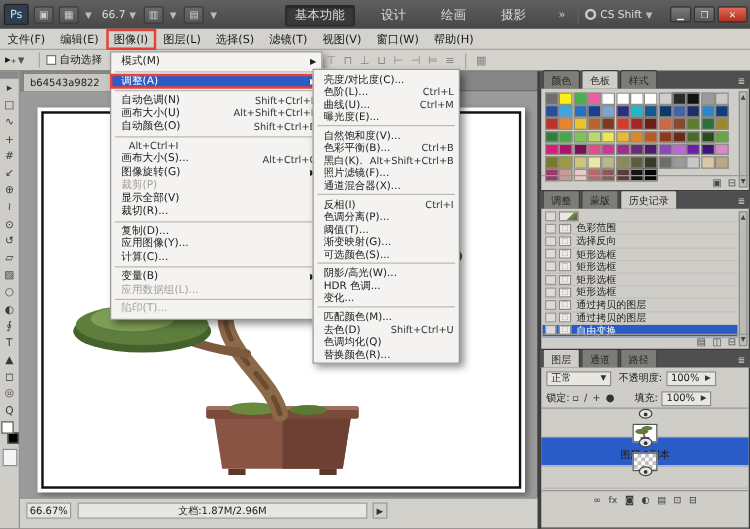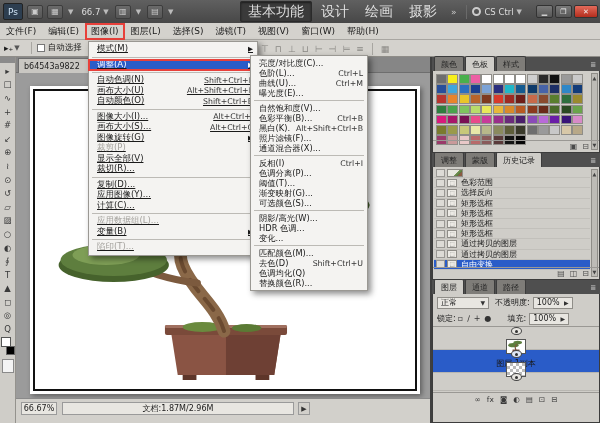--- a/index.html
+++ b/index.html
@@ -9,21 +9,21 @@
   
   #titlebar { position:absolute; left:0; top:0; width:600px; height:23px;
     background:linear-gradient(#606060,#474747); display:flex; align-items:center; color:#d6d6d6; }
   #ps-logo { width:20px; height:17px; margin:0 4px 0 3px; background:#2d3e50; border:1px solid #222;
     color:#cfe3f5; font-size:9px; display:flex; align-items:center; justify-content:center; border-radius:2px;}
   .tb-ic { width:16px; height:14px; border:1px solid #3c3c3c; background:linear-gradient(#6a6a6a,#555);
     margin-right:4px; font-size:8px; color:#ccc; display:flex; align-items:center; justify-content:center; border-radius:2px;}
   .tb-drop { font-size:7px; color:#bbb; margin:0 6px 0 1px; }
   #zoom-ctl { font-size:8.5px; color:#ddd; margin:0 2px; }
   #tb-spacer { flex:1; }
-  .ws-btn { font-size:14px; padding:2px 7px; margin-right:2px; color:#ddd; border-radius:2px;font-family:Liberation Serif, serif; }
+  .ws-btn { font-size:10px; padding:2px 7px; margin-right:14px; color:#ddd; border-radius:2px;font-family:Liberation Serif, serif; }
   .ws-btn.active { background:#3a3a3a; border:1px solid #2a2a2a; box-shadow:inset 0 1px 2px rgba(0,0,0,.5); }
   #ws-more { color:#ccc; font-size:9px; padding:0 5px; }
   #tb-sep { width:1px; height:14px; background:#383838; border-right:1px solid #6a6a6a; margin:0 5px; }
   #cslive { display:flex; align-items:center; font-size:8.5px; color:#ddd; margin-right:8px; }
   #cslive-ic { width:9px; height:9px; border:2px solid #ccc; border-radius:50%; margin-right:3px; }
   .win-btn { width:17px; height:13px; margin-right:2px; border:1px solid #333; border-radius:2px;
     background:linear-gradient(#7a7a7a,#565656); color:#eee; font-size:7px; display:flex; align-items:center; justify-content:center; }
   .win-btn.close { background:linear-gradient(#e46a5a,#b42e1e); width:24px; }
 
   
@@ -66,21 +66,21 @@
   #statusbar { position:absolute; left:16px; top:398px; width:414px; height:25px; background:#d2d0cb; border-top:1px solid #8a8a8a; }
   #status-zoom { position:absolute; left:5px; top:3px; width:36px; height:13px; background:#e8e6e1;
     border:1px solid #9a9a9a; font-size:8px; display:flex; align-items:center; justify-content:center; }
   #status-doc { position:absolute; left:46px; top:3px; width:232px; height:13px; background:#e8e6e1;
     border:1px solid #9a9a9a; font-size:8px; display:flex; align-items:center; justify-content:center; }
   #status-arrow { position:absolute; left:282px; top:3px; width:12px; height:13px; font-size:7px;
     display:flex; align-items:center; justify-content:center; color:#333; background:#d2d0cb; border:1px solid #9a9a9a; }
 
   
   .popup { position:absolute; background:#f4f3f1; border:1px solid #9a9893; box-shadow:3px 3px 6px rgba(0,0,0,.45); z-index:50; padding:2px 0; }
-  #image-menu { left:88px; top:41px; width:170px;text-decoration:underline; }
+  #image-menu { left:88px; top:41px; width:170px; }
   #adjust-submenu { left:250px; top:55px; width:118px; z-index:60; }
   .mi { height:10.5px; display:flex; align-items:center; padding:0 4px 0 8px; font-size:8.5px; white-space:nowrap; position:relative; }
   #adjust-submenu .mi { height:10px; font-size:8.3px; }
   .mi .lbl { flex:1; overflow:hidden; }
   .mi .sc { font-size:7.8px; margin-left:6px; color:#333; }
   .mi .arr { font-size:6.5px; margin-left:4px; width:6px; text-align:right; }
   .mi.sel { background:#2a5cc8; color:#fff; }
   .mi.sel .sc, .mi.sel .arr { color:#fff; }
   .mi.dis { color:#a3a19c; }
   .mi.redbox { outline:2px solid #e8403a; outline-offset:-1px; z-index:5; }
@@ -150,21 +150,21 @@
     <div class="tb-ic">▥</div>
     <span class="tb-drop">▼</span>
     <div class="tb-ic">▤</div>
     <span class="tb-drop">▼</span>
     <div id="tb-spacer"></div>
     <div id="workspaces"><span class="ws-btn active">基本功能</span><span class="ws-btn">设计</span><span class="ws-btn">绘画</span><span class="ws-btn">摄影</span></div>
     <span id="ws-more">»</span>
     <div id="tb-sep"></div>
     <div id="cslive">
       <span id="cslive-ic"></span>
-      <span>CS Ctrl</span>
+      <span>CS Shift</span>
       <span class="tb-drop" style="margin-left:3px">▼</span>
     </div>
     <div class="win-btn">▁</div>
     <div class="win-btn">❐</div>
     <div class="win-btn close">✕</div>
   </div>
 
   <div id="menubar">
       <span class="mb-item">文件(F)</span>
       <span class="mb-item">编辑(E)</span>
@@ -302,21 +302,20 @@
       <div class="mi">
         <span class="lbl">画布大小(U)</span>
         <span class="sc">Alt+Shift+Ctrl+L</span>
       </div>
       <div class="mi">
         <span class="lbl">自动颜色(O)</span>
         <span class="sc">Shift+Ctrl+B</span>
       </div>
       <div class="msep"></div>
       <div class="mi">
-        <span class="lbl">图像大小(I)...</span>
         <span class="sc">Alt+Ctrl+I</span>
       </div>
       <div class="mi">
         <span class="lbl">画布大小(S)...</span>
         <span class="sc">Alt+Ctrl+C</span>
       </div>
       <div class="mi">
         <span class="lbl">图像旋转(G)</span>
         <span class="arr">▶</span>
       </div>
@@ -333,26 +332,26 @@
       <div class="mi">
         <span class="lbl">复制(D)...</span>
       </div>
       <div class="mi">
         <span class="lbl">应用图像(Y)...</span>
       </div>
       <div class="mi">
         <span class="lbl">计算(C)...</span>
       </div>
       <div class="msep"></div>
+      <div class="mi">
+        <span class="lbl">变量(B)</span>
+        <span class="arr">▶</span>
+      </div>
       <div class="mi dis">
         <span class="lbl">应用数据组(L)...</span>
-      </div>
-      <div class="mi">
-        <span class="lbl">变量(B)</span>
-        <span class="arr">▶</span>
       </div>
       <div class="msep"></div>
       <div class="mi dis">
         <span class="lbl">陷印(T)...</span>
       </div>
     </div>
 
   <div id="adjust-submenu" class="popup">
       <div class="mi">
         <span class="lbl">亮度/对比度(C)...</span>

